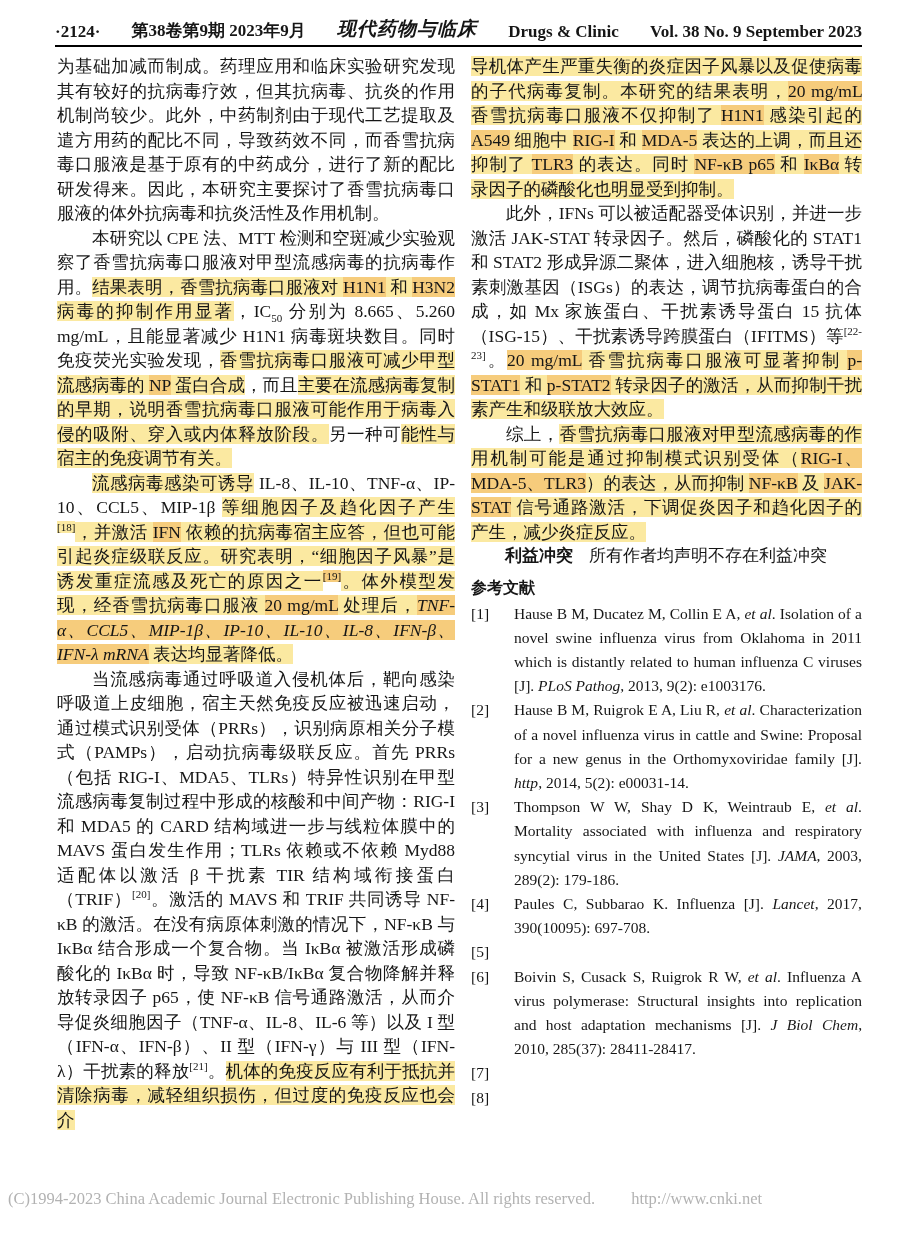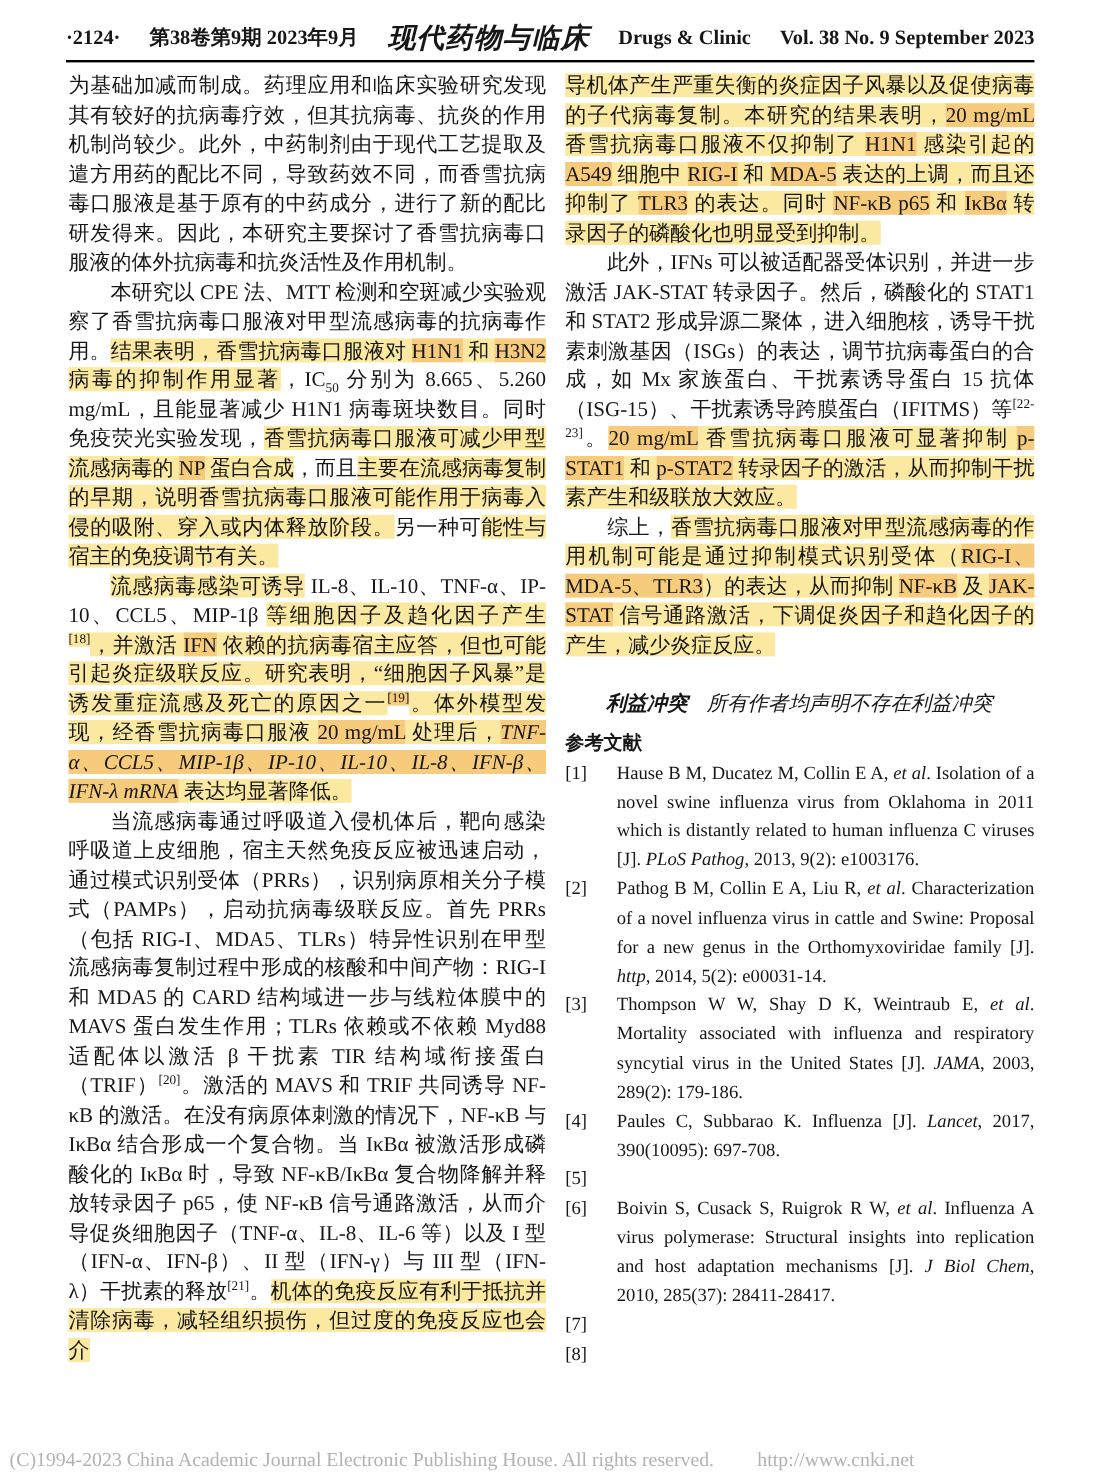--- a/index.html
+++ b/index.html
@@ -8,60 +8,60 @@
     --footer:#B2B2B2;
   }
   *{ box-sizing:border-box; }
   html,body{ margin:0; padding:0; }
   body{
     width:913px; height:1237px; position:relative; overflow:hidden;
     background:#ffffff; color:#161616;
     font-family:"Liberation Serif","DejaVu Serif",serif;
   }
   .page-header{
-    display:flex; justify-content:space-between; align-items:center;
+    display:flex; justify-content:space-between; align-items:flex-end;
     padding:16px 51px 0 55px;
     font-weight:bold; font-size:17px; white-space:nowrap;
   }
-  .journal-cn{ font-size:23px; font-style:italic; letter-spacing:1px; }
+  .journal-cn{ font-size:19px; font-style:italic; letter-spacing:1px; }
   .header-rule{
     margin:3px 51px 0 55px; height:0;
     border-bottom:2.5px solid #000;
   }
   .columns{
     display:flex; gap:16px; padding:7px 80px 0 57px;
   }
   .col-left{ width:398px; flex:none; }
   .col-right{ width:391px; flex:none; }
   p.para{
     margin:0; font-size:17.5px; line-height:24.5px;
     text-align:justify; text-justify:inter-ideograph;
   }
   p.indent{ text-indent:2em; }
   .hl1{ background:var(--hl1); }
   .hl2{ background:var(--hl2); }
   .it{ font-style:italic; }
   sup{ font-size:11px; line-height:0; }
   sub{ font-size:11px; line-height:0; }
   .conflict{
-    margin-top:26px; font-size:17px; line-height:24.5px;
-    text-indent:2em; font-style:italic;
+    margin-top:0; font-size:17px; line-height:24.5px;
+    text-indent:2em; 
   }
   .conflict .label{ font-weight:bold; margin-right:16px; }
   .refs-heading{
     margin:9px 0 3px 0; font-size:16px; font-weight:bold;
     font-family:"Liberation Sans","DejaVu Sans",sans-serif;
   }
   .reference{
     display:flex; font-size:15.5px; line-height:24.2px;
   }
   .ref-num{ width:43px; flex:none; }
   .ref-text{ flex:1; text-align:justify; }
   .page-footer{
-    position:absolute; left:8px; bottom:10px;
+    position:absolute; left:8px; bottom:28px;
     color:var(--footer); font-size:16.5px; white-space:nowrap;
   }
   .page-footer .url{ margin-left:32px; }
 </style>
 </head>
 <body>
 
 <header class="page-header">
   <span>·2124·</span>
   <span>第38卷第9期  2023年9月</span>
@@ -84,21 +84,21 @@
       <p class="para indent"><span>此外，IFNs 可以被适配器受体识别，并进一步激活 JAK-STAT 转录因子。然后，磷酸化的 STAT1 和 STAT2 形成异源二聚体，进入细胞核，诱导干扰素刺激基因（ISGs）的表达，调节抗病毒蛋白的合成，如 Mx 家族蛋白、干扰素诱导蛋白 15 抗体（ISG-15）、干扰素诱导跨膜蛋白（IFITMS）等</span><sup>[22-23]</sup><span>。</span><span class="hl2">20 mg/mL</span><span class="hl1"> 香雪抗病毒口服液可显著抑制 </span><span class="hl2">p-STAT1</span><span class="hl1"> 和 </span><span class="hl2">p-STAT2</span><span class="hl1"> 转录因子的激活，从而抑制干扰素产生和级联放大效应。</span></p>
       <p class="para indent"><span>综上，</span><span class="hl1">香雪抗病毒口服液对甲型流感病毒的作用机制可能是通过抑制模式识别受体（</span><span class="hl2">RIG-I、MDA-5、TLR3</span><span class="hl1">）的表达，从而抑制 </span><span class="hl2">NF-κB</span><span class="hl1"> 及 </span><span class="hl2">JAK-STAT</span><span class="hl1"> 信号通路激活，下调促炎因子和趋化因子的产生，减少炎症反应。</span></p>
       <div class="conflict"><span class="label">利益冲突</span><span>所有作者均声明不存在利益冲突</span></div>
       <div class="refs-heading">参考文献</div>
       <div class="reference">
         <span class="ref-num">[1]</span>
         <span class="ref-text"><span>Hause B M, Ducatez M, Collin E A, </span><span class="it">et al</span><span>. Isolation of a novel swine influenza virus from Oklahoma in 2011 which is distantly related to human influenza C viruses [J]. </span><span class="it">PLoS Pathog</span><span>, 2013, 9(2): e1003176.</span></span>
       </div>
       <div class="reference">
         <span class="ref-num">[2]</span>
-        <span class="ref-text"><span>Pathog B M, Collin E A, Liu R, </span><span class="it">et al</span><span>. Characterization of a novel influenza virus in cattle and Swine: Proposal for a new genus in the Orthomyxoviridae family [J]. </span><span class="it">http</span><span>, 2014, 5(2): e00031-14.</span></span>
+        <span class="ref-text"><span>Hause B M, Ruigrok E A, Liu R, </span><span class="it">et al</span><span>. Characterization of a novel influenza virus in cattle and Swine: Proposal for a new genus in the Orthomyxoviridae family [J]. </span><span class="it">http</span><span>, 2014, 5(2): e00031-14.</span></span>
       </div>
       <div class="reference">
         <span class="ref-num">[3]</span>
         <span class="ref-text"><span>Thompson W W, Shay D K, Weintraub E, </span><span class="it">et al</span><span>. Mortality associated with influenza and respiratory syncytial virus in the United States [J]. </span><span class="it">JAMA</span><span>, 2003, 289(2): 179-186.</span></span>
       </div>
       <div class="reference">
         <span class="ref-num">[4]</span>
         <span class="ref-text"><span>Paules C, Subbarao K. Influenza [J]. </span><span class="it">Lancet</span><span>, 2017, 390(10095): 697-708.</span></span>
       </div>
       <div class="reference">

